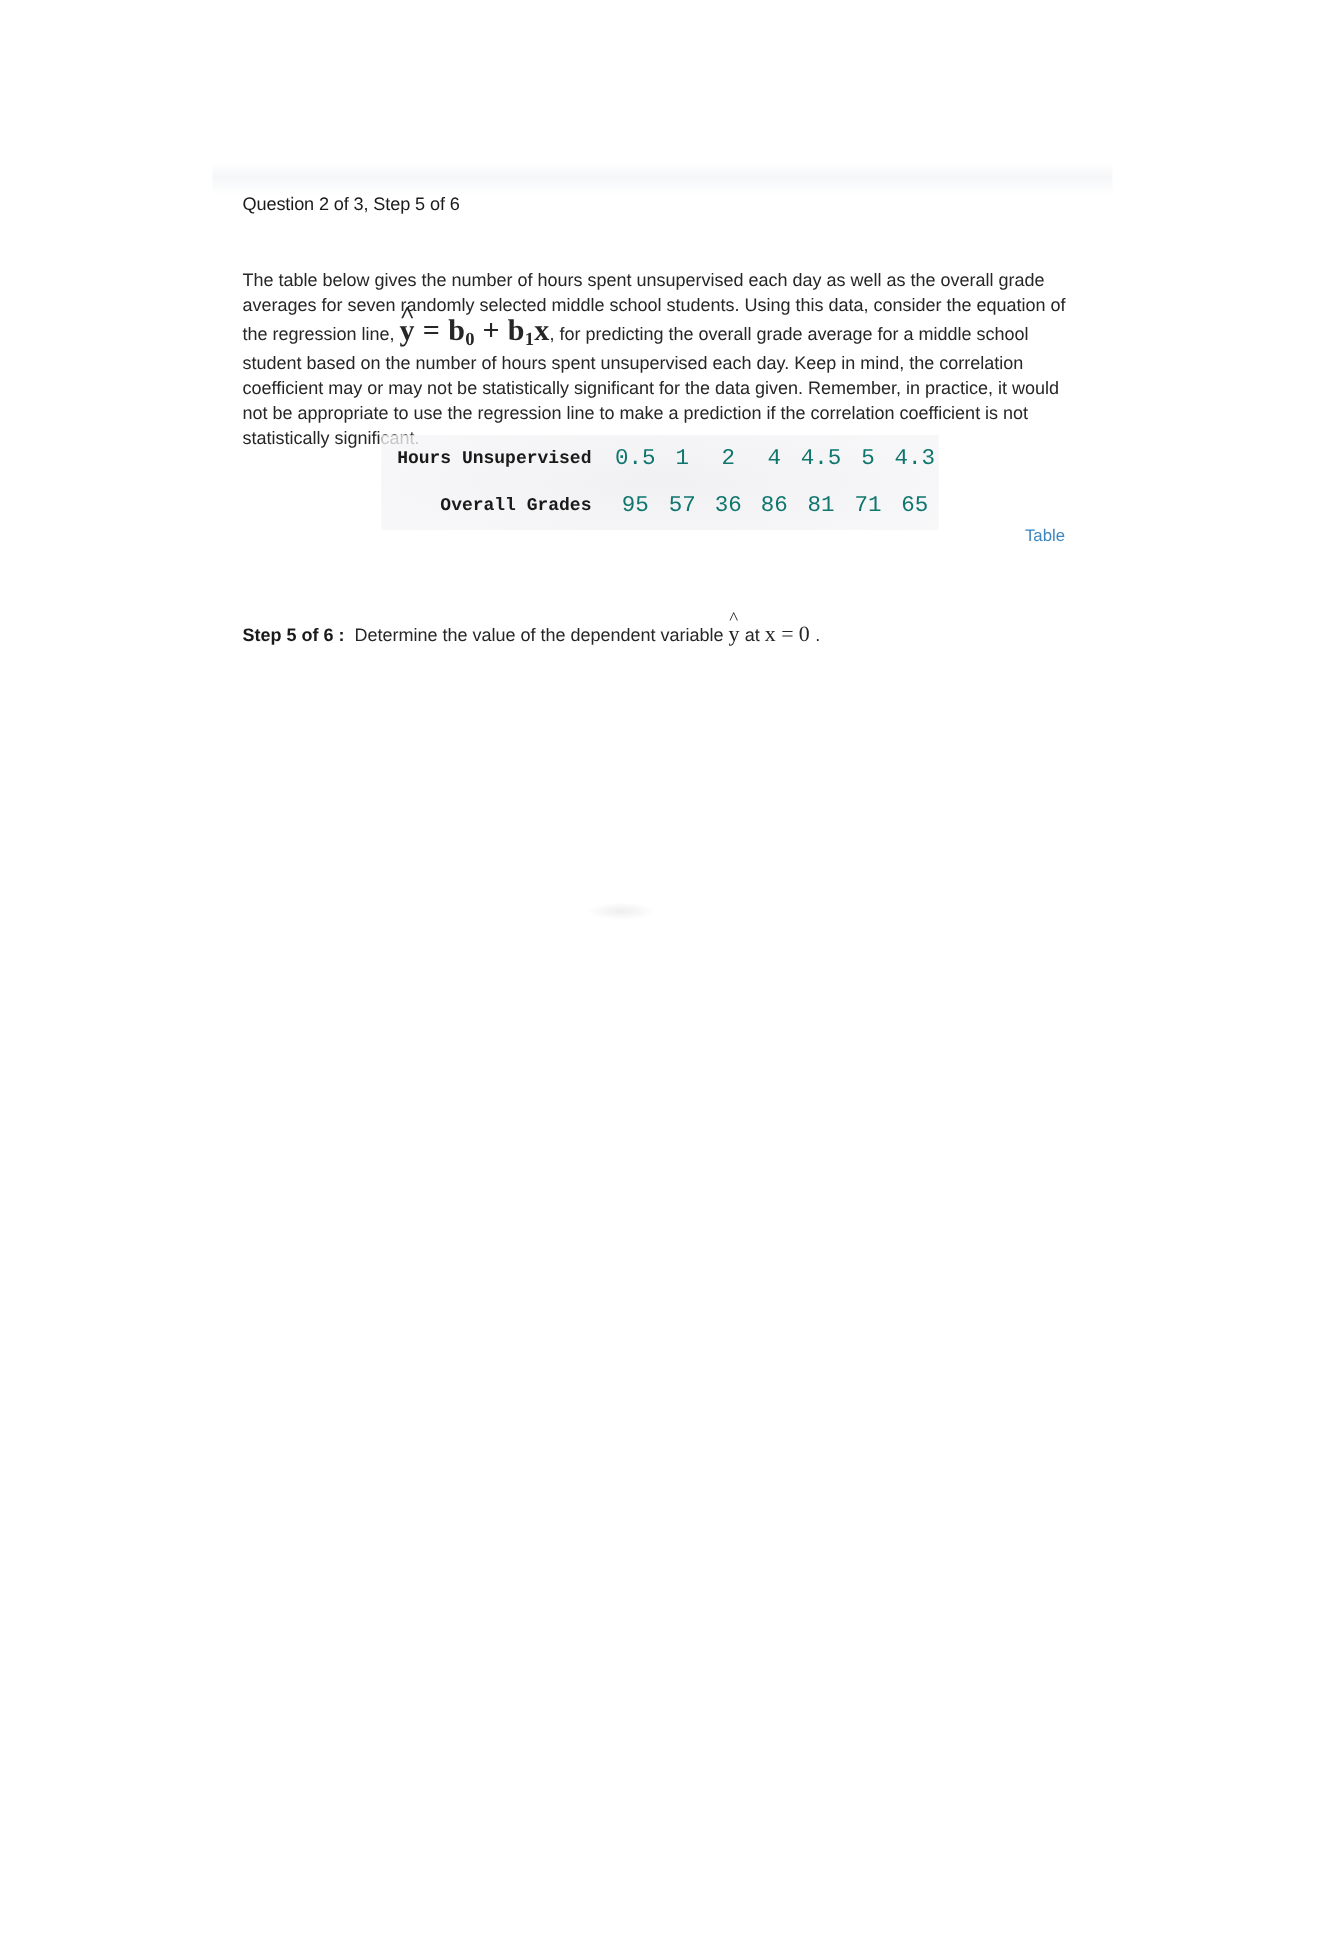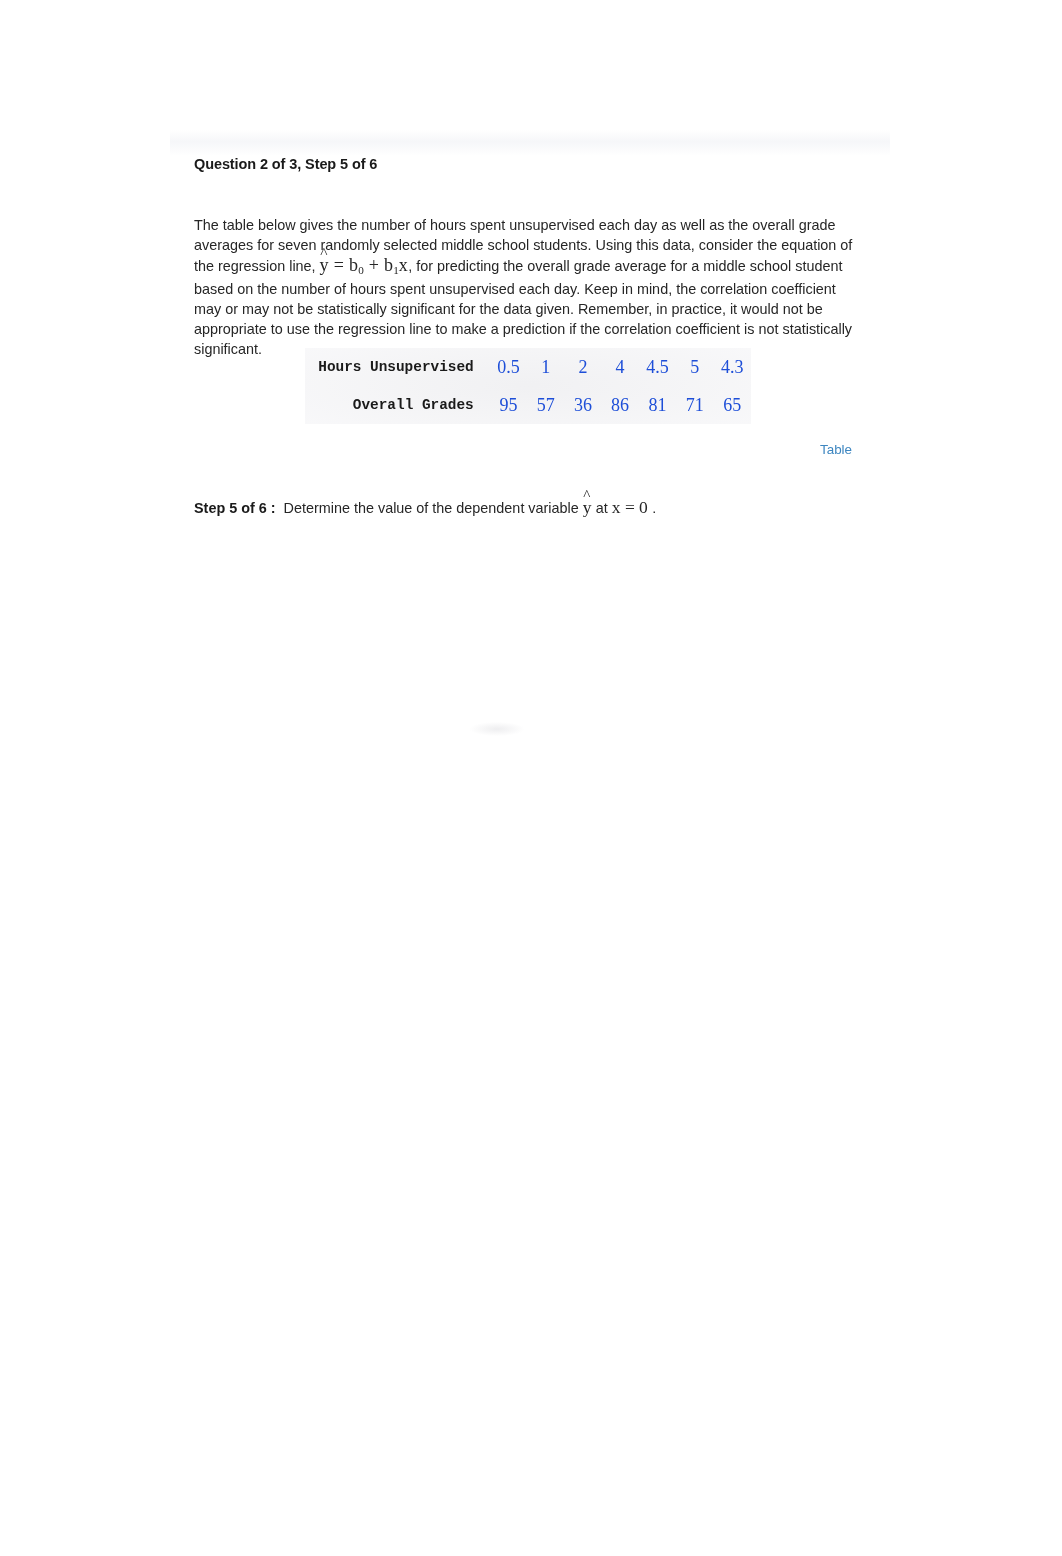--- a/index.html
+++ b/index.html
@@ -37,40 +37,41 @@
 
   .content {
     position: absolute;
     left: 194px;
     top: 156px;
     width: 664px;
   }
 
   .question-heading {
     font-size: 14.5px;
-    font-weight: bold;
+    font-weight: normal;
     letter-spacing: -0.1px;
     color: #1a1a1a;
     margin: 0;
   }
 
   .prompt {
     margin: 0;
     padding-top: 44px;
     font-size: 14.4px;
     line-height: 19.8px;
     color: #262626;
     text-align: left;
   }
 
   .mathline {
     font-family: "Liberation Serif", serif;
-    font-size: 18px;
+    font-size: 24px;
     white-space: nowrap;
     letter-spacing: 0.3px;
+    font-weight: bold;
   }
   .mathline .var { font-style: normal; }
   .mathline sub {
     font-size: 0.62em;
     vertical-align: -0.25em;
     letter-spacing: 0;
   }
   .hat {
     position: relative;
     display: inline-block;
@@ -116,32 +117,32 @@
     text-align: right;
     font-family: Liberation Mono, monospace;
     font-weight: bold;
     font-size: 14.4px;
     color: #1a1a1a;
     padding-right: 16px;
     width: 170px;
   }
   table.data td.val {
     text-align: center;
-    font-family: Liberation Serif, serif;
+    font-family: Liberation Mono, monospace;
     font-size: 18px;
-    color: #1d4ed8;
+    color: #0f766e;
     width: 39px;
   }
   table.data tr { height: 30px; }
 
   
   .table-link-row {
     position: absolute;
     left: 194px;
-    top: 440px;
+    top: 420px;
     width: 658px;
     text-align: right;
   }
   .table-link {
     font-size: 13.4px;
     color: #3d86c0;
     text-decoration: none;
     cursor: pointer;
   }
 

